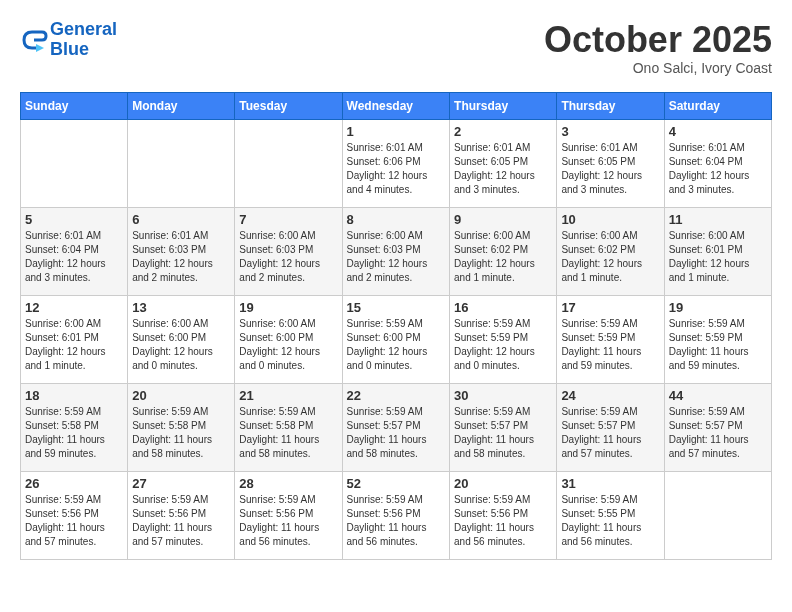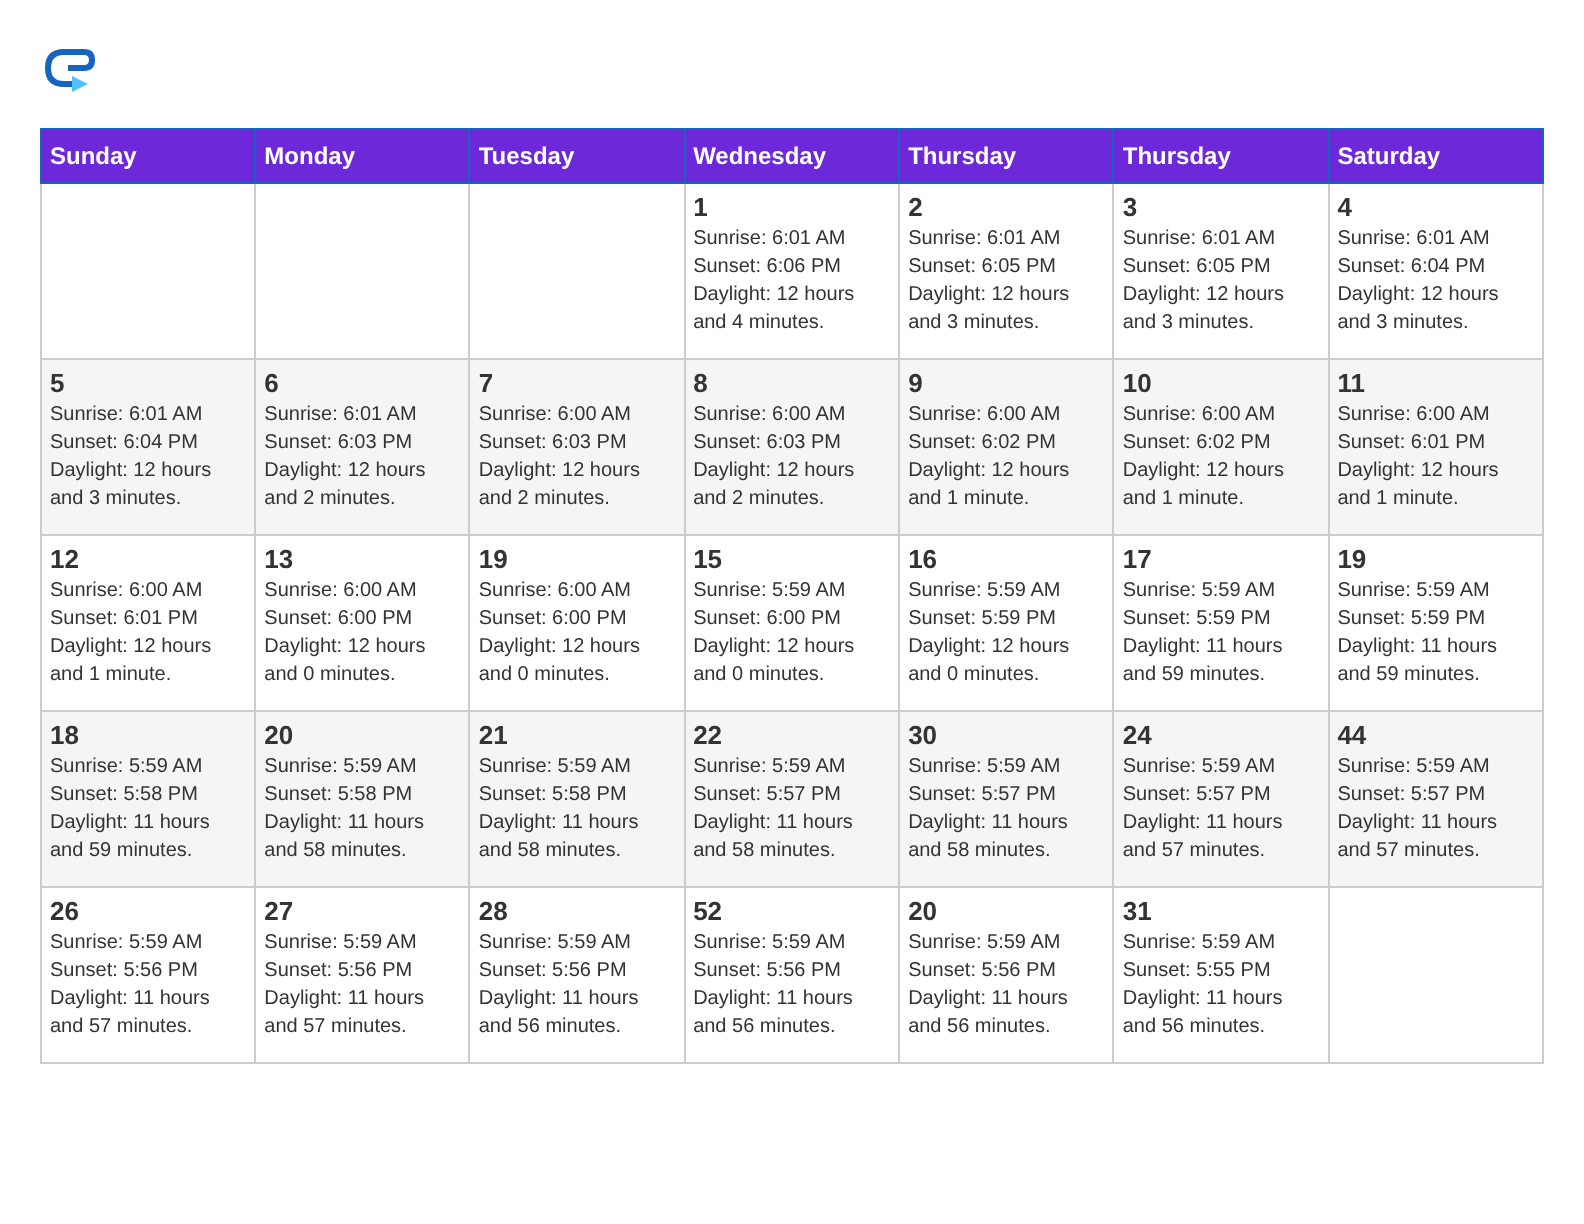--- a/index.html
+++ b/index.html
@@ -46,21 +46,21 @@
     .location {
       font-size: 14px;
       color: #555;
     }
     table {
       width: 100%;
       border-collapse: collapse;
       font-size: 11px;
     }
     thead tr th {
-      background-color: #6d28d9;
+      background-color: #3b82f6;
       color: #fff;
       padding: 6px 4px;
       text-align: left;
       font-size: 12px;
       font-weight: bold;
       border: 1px solid #1565c0;
     }
     tbody tr td {
       border: 1px solid #ccc;
       vertical-align: top;
@@ -93,20 +93,28 @@
 <body>
 
 <div class="header">
   <div class="logo">
     <svg class="logo-icon" viewBox="0 0 28 28">
       <rect x="0" y="0" width="28" height="28" fill="white"></rect>
       <path d="M4 14 Q4 6 12 6 L22 6 Q26 6 26 10 Q26 14 22 14 L14 14" stroke="#1565c0" stroke-width="3" fill="none"></path>
       <path d="M4 14 Q4 22 12 22 L18 22" stroke="#1565c0" stroke-width="3" fill="none"></path>
       <polygon points="16,18 24,22 16,26" fill="#4fc3f7"></polygon>
     </svg>
+    <div class="logo-text">
+      <div><span>General</span></div>
+      <div><span style="color:#1565c0">Blue</span></div>
+    </div>
+  </div>
+  <div class="title-block">
+    <div class="month-title">October 2025</div>
+    <div class="location">Ono Salci, Ivory Coast</div>
   </div>
 </div>
 
 <table>
   <thead>
     <tr>
     <th>Sunday</th>
         <th>Monday</th>
         <th>Tuesday</th>
         <th>Wednesday</th>

